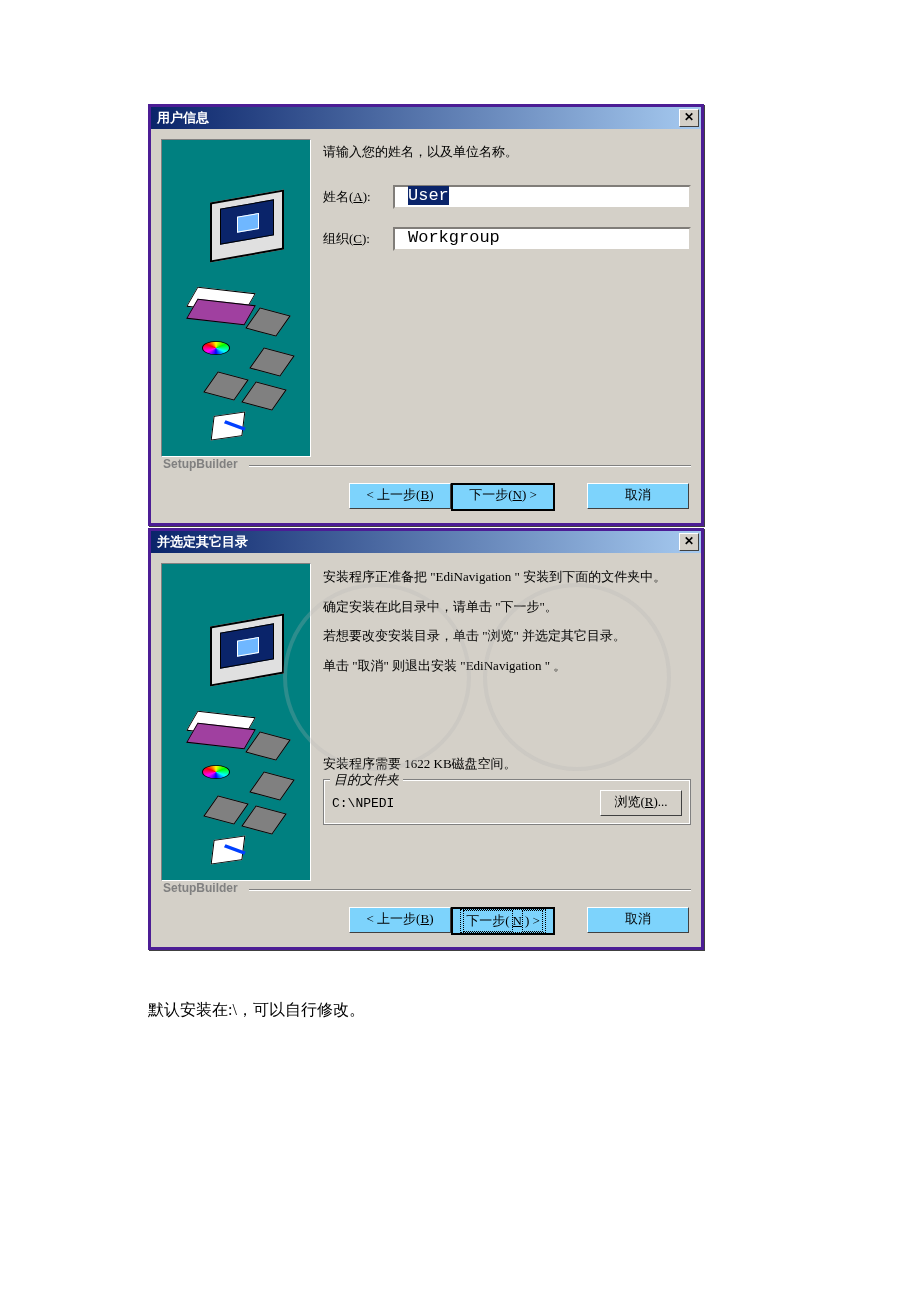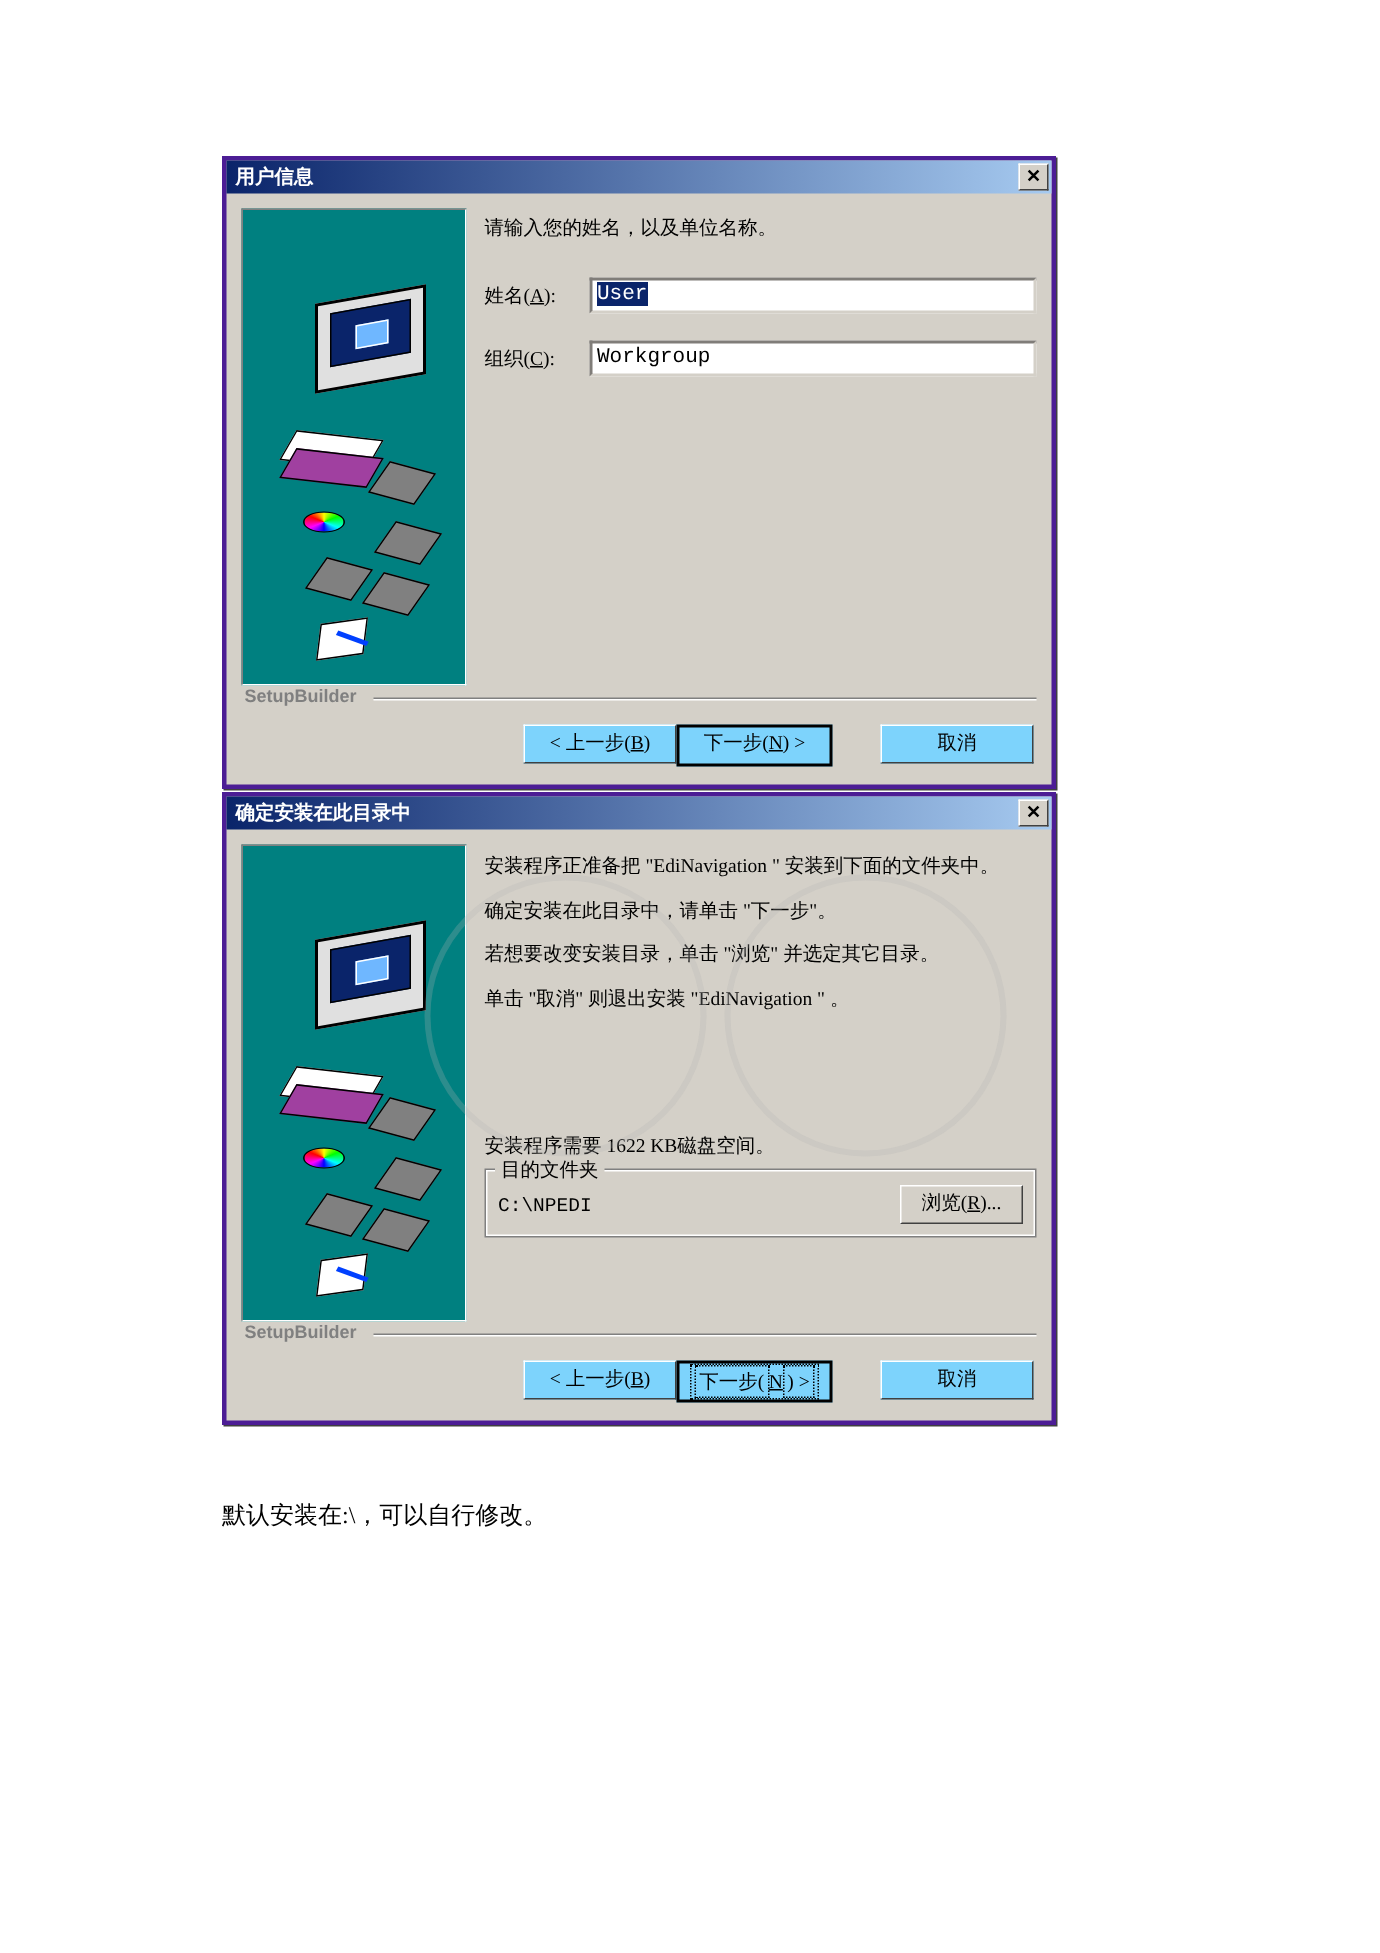--- a/index.html
+++ b/index.html
@@ -67,23 +67,23 @@
   }
   .instr { margin: 4px 0 24px 0; line-height: 1.4; }
   .form-row { display: flex; align-items: center; margin-bottom: 18px; }
   .form-label { width: 70px; font-family: "SimSun", serif; }
   .form-label u { text-decoration: underline; }
   .text-input {
     flex: 1;
     height: 20px;
     border: 2px inset #d4d0c8;
     background: #fff;
-    padding: 0 3px;
+    padding: 0 13px;
     font-family: "Courier New", monospace;
-    font-size: 14px;
+    font-size: 17px;
     line-height: 18px;
   }
   .text-input.sel span {
     background: #0a246a;
     color: #fff;
   }
   .brand {
     position: absolute;
     left: 12px;
     font-size: 12px;
@@ -137,20 +137,21 @@
     margin-top: 6px;
     position: relative;
   }
   .group-legend {
     position: absolute;
     top: -9px;
     left: 6px;
     background: #d4d0c8;
     padding: 0 4px;
     font-size: 13px;
+    font-style: italic;
   }
   .group-row {
     display: flex;
     justify-content: space-between;
     align-items: center;
   }
   .path {
     font-family: "Courier New", monospace;
     font-size: 13px;
   }
@@ -258,21 +259,21 @@
     </div>
     <div class="btn default" style="margin-left:-8px;">
       <span>下一步(</span><u>N</u><span>) &gt;</span>
     </div>
     <div class="btn" style="margin-left:24px;">取消</div>
   </div>
 </div>
 
 <div class="dialog" style="left:148px; top:528px;">
   <div class="titlebar">
-    <span>确定安装在此目录中</span>
+    <span>并选定其它目录</span>
     <div class="close-btn">✕</div>
   </div>
   <div class="dlg-body">
     <div class="side-img">
       <div class="monitor" style="left:48px; top:56px;">
           <div class="screen"></div>
         </div>
       <div class="stack" style="left:28px; top:150px;"></div>
       <div class="stack purple" style="left:28px; top:162px;"></div>
       <div class="floppy" style="left:90px; top:170px;"></div>

